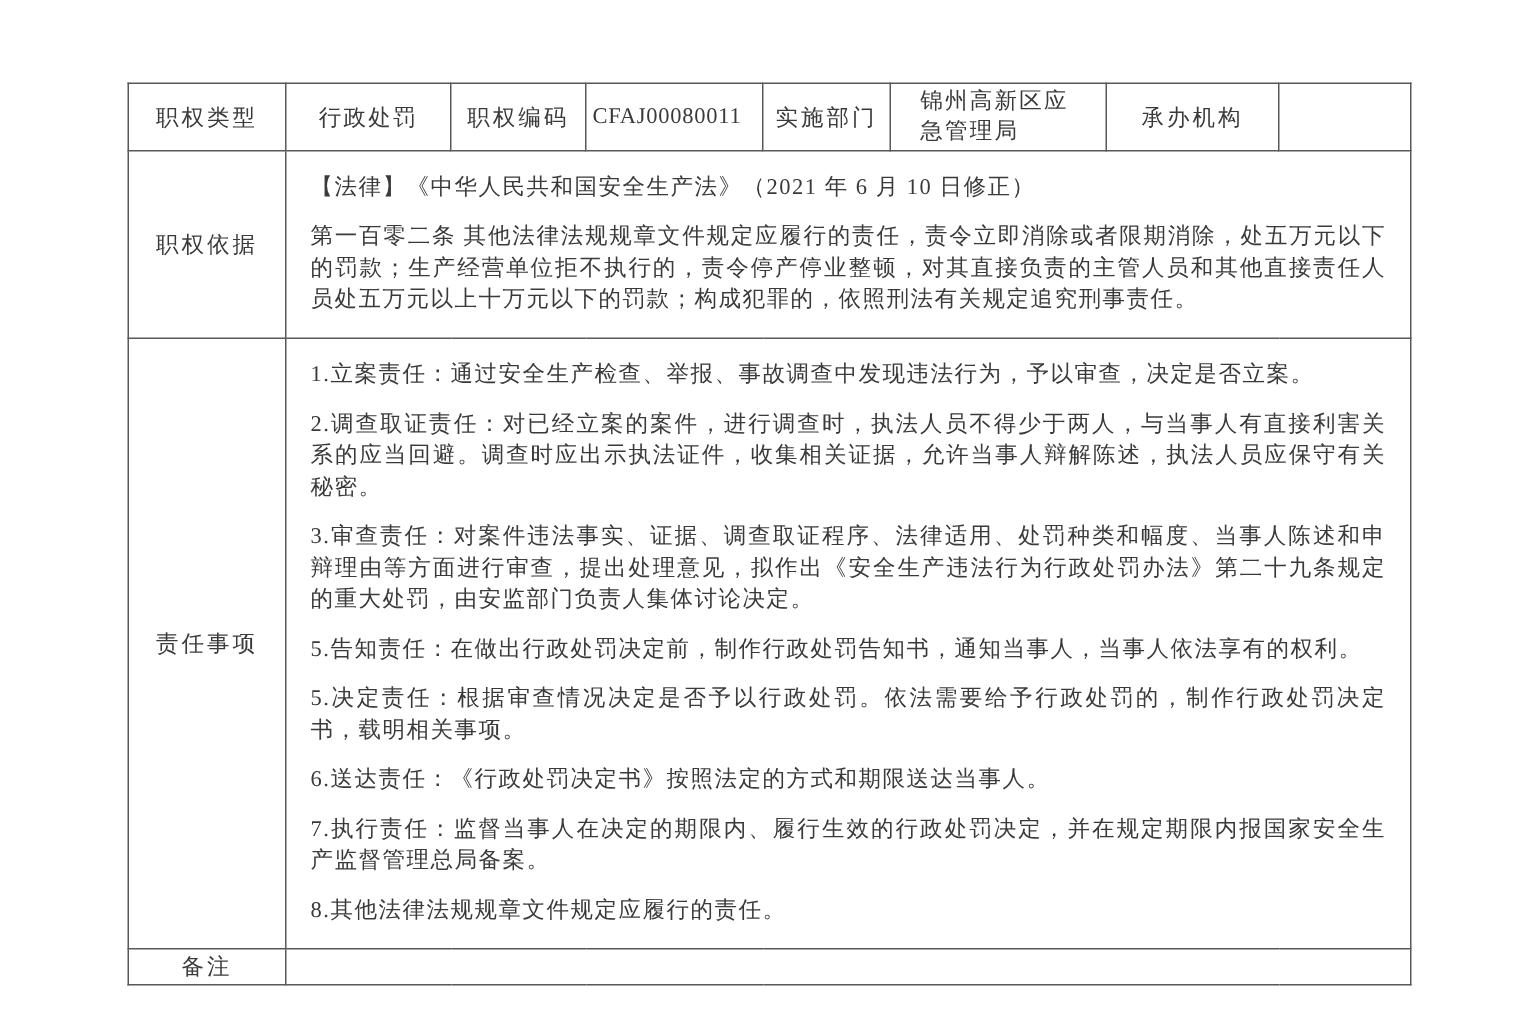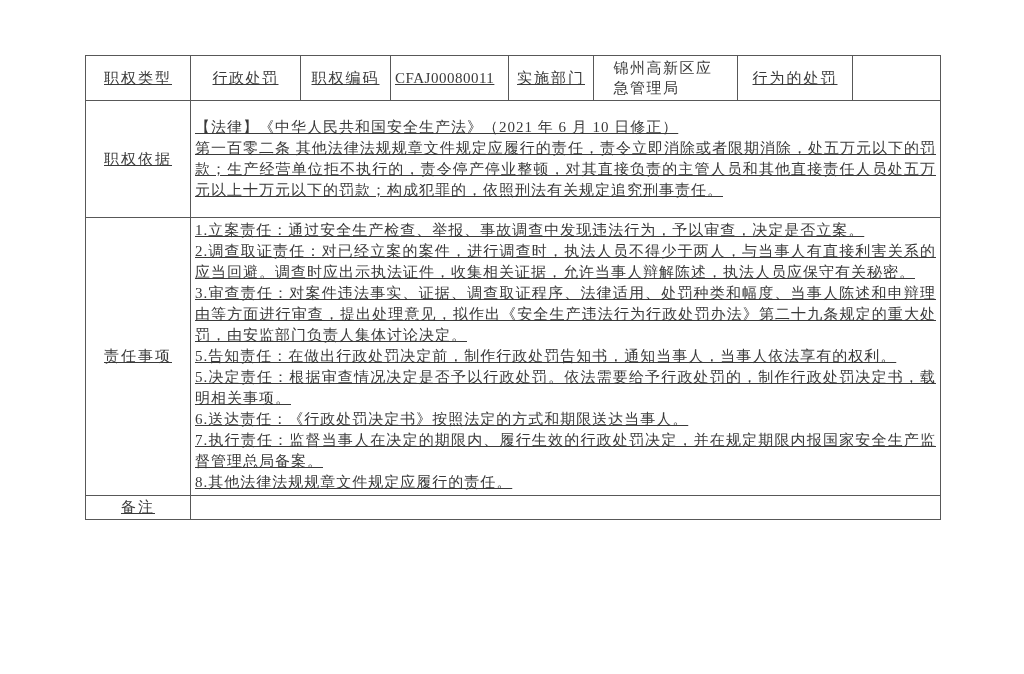--- a/index.html
+++ b/index.html
@@ -10,21 +10,20 @@
     height: 674px;
     overflow: hidden;
     font-family: "Liberation Serif", "DejaVu Serif", serif;
     color: #3a3a3a;
   }
   .sheet {
     position: absolute;
     left: 85px;
     top: 55px;
     width: 855px;
-    text-decoration: underline;
   }
   table.doc {
     border-collapse: collapse;
     table-layout: fixed;
     width: 855px;
   }
   table.doc td {
     border: 1px solid #585858;
     font-size: 15px;
     vertical-align: middle;
@@ -58,21 +57,21 @@
     vertical-align: middle;
   }
   td.basis-cell { height: 112px; }
   .wrap-narrow {
     display: inline-block;
     max-width: 104px;
     line-height: 20px;
     letter-spacing: 1.5px;
     text-align: left;
   }
-  .duty-line { margin: 0; }
+  .duty-line { margin: 12px; }
 </style>
 </head>
 <body>
 
 <div class="sheet">
   <table class="doc">
     <colgroup>
       <col style="width:105px">
       <col style="width:110px">
       <col style="width:90px">
@@ -84,21 +83,21 @@
     </colgroup>
 
     <tbody>
         <tr class="r1">
       <td class="lbl">职权类型</td>
       <td class="val-center">行政处罚</td>
       <td class="lbl">职权编码</td>
       <td class="code">CFAJ00080011</td>
       <td class="lbl">实施部门</td>
       <td class="val-center"><span class="wrap-narrow">锦州高新区应急管理局</span></td>
-      <td class="lbl">行为的处罚</td>
+      <td class="lbl">承办机构</td>
       <td class="val-center"></td>
     </tr>
 
 
 
     <tr class="r4">
       <td class="lbl">职权依据</td>
       <td class="block basis-cell" colspan="7">
         <div class="duty-line">【法律】《中华人民共和国安全生产法》（2021 年 6 月 10 日修正）</div>
         <div class="duty-line">第一百零二条 其他法律法规规章文件规定应履行的责任，责令立即消除或者限期消除，处五万元以下的罚款；生产经营单位拒不执行的，责令停产停业整顿，对其直接负责的主管人员和其他直接责任人员处五万元以上十万元以下的罚款；构成犯罪的，依照刑法有关规定追究刑事责任。</div>

